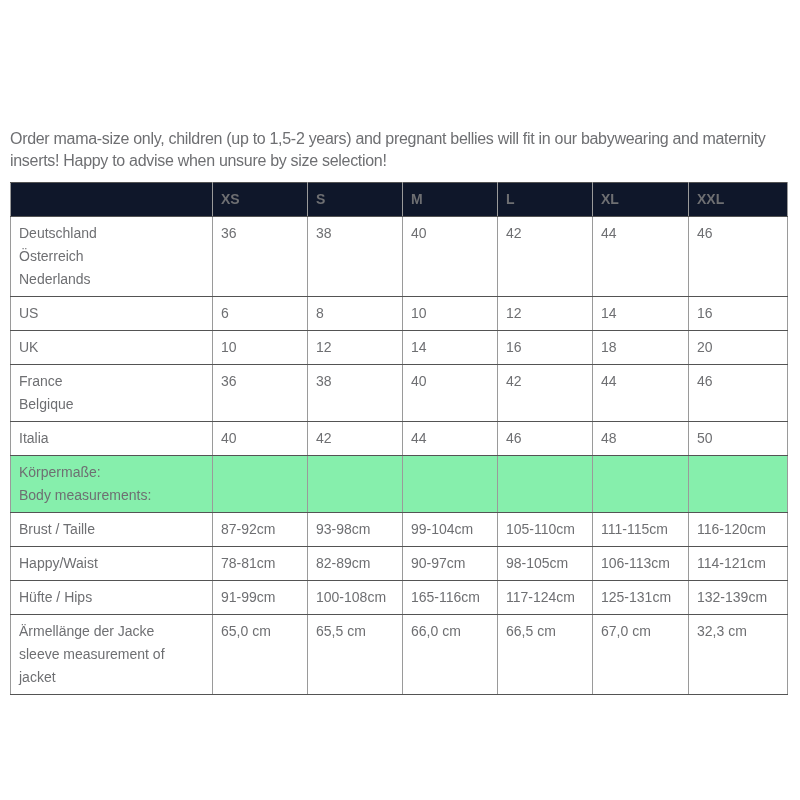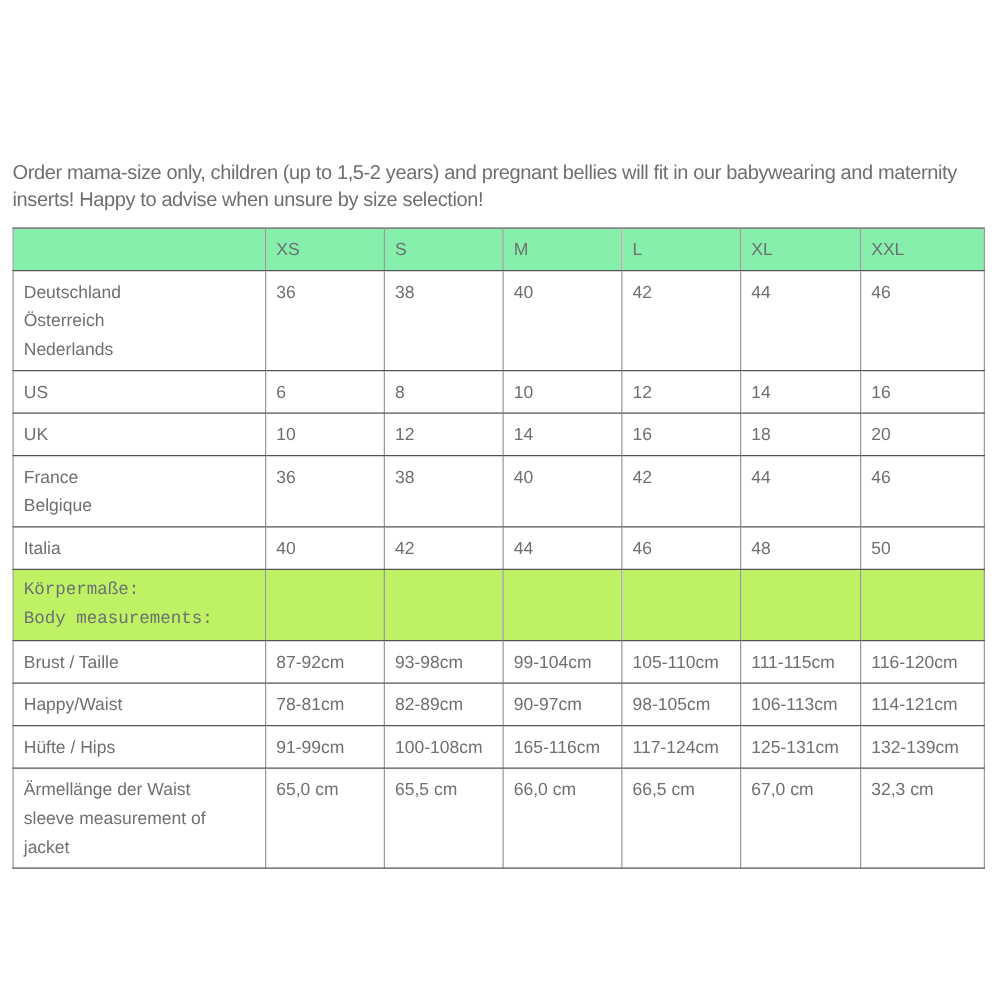--- a/index.html
+++ b/index.html
@@ -39,27 +39,26 @@
     border-right: 1px solid #9a9a9a;
     padding: 5px 8px;
     text-align: left;
     vertical-align: top;
     color: #6e6f72;
     line-height: 23px;
     white-space: pre-line;
     overflow: hidden;
   }
   table.size-chart th {
-    background: #86efac;
-    font-weight: normal;
+    background: #0f172a;
+    font-weight: bold;
     height: 21px;
   }
   table.size-chart tr.section td {
-    background: #bef264;
-    font-family: Liberation Mono, monospace;
+    background: #86efac;
   }
   table.size-chart td.label-cell {
     
   }
 </style>
 </head>
 <body>
 
 <div class="content">
   <p class="intro">Order mama-size only, children (up to 1,5-2 years) and pregnant bellies will fit in our babywearing and maternity inserts! Happy to advise when unsure by size selection!</p>
@@ -165,21 +164,21 @@
         <tr>
           <td class="label-cell">Hüfte / Hips</td>
           <td>91-99cm</td>
           <td>100-108cm</td>
           <td>165-116cm</td>
           <td>117-124cm</td>
           <td>125-131cm</td>
           <td>132-139cm</td>
         </tr>
         <tr>
-          <td class="label-cell">Ärmellänge der Waist
+          <td class="label-cell">Ärmellänge der Jacke
 sleeve measurement of jacket</td>
           <td>65,0 cm</td>
           <td>65,5 cm</td>
           <td>66,0 cm</td>
           <td>66,5 cm</td>
           <td>67,0 cm</td>
           <td>32,3 cm</td>
         </tr>
       </tbody>
   </table>

